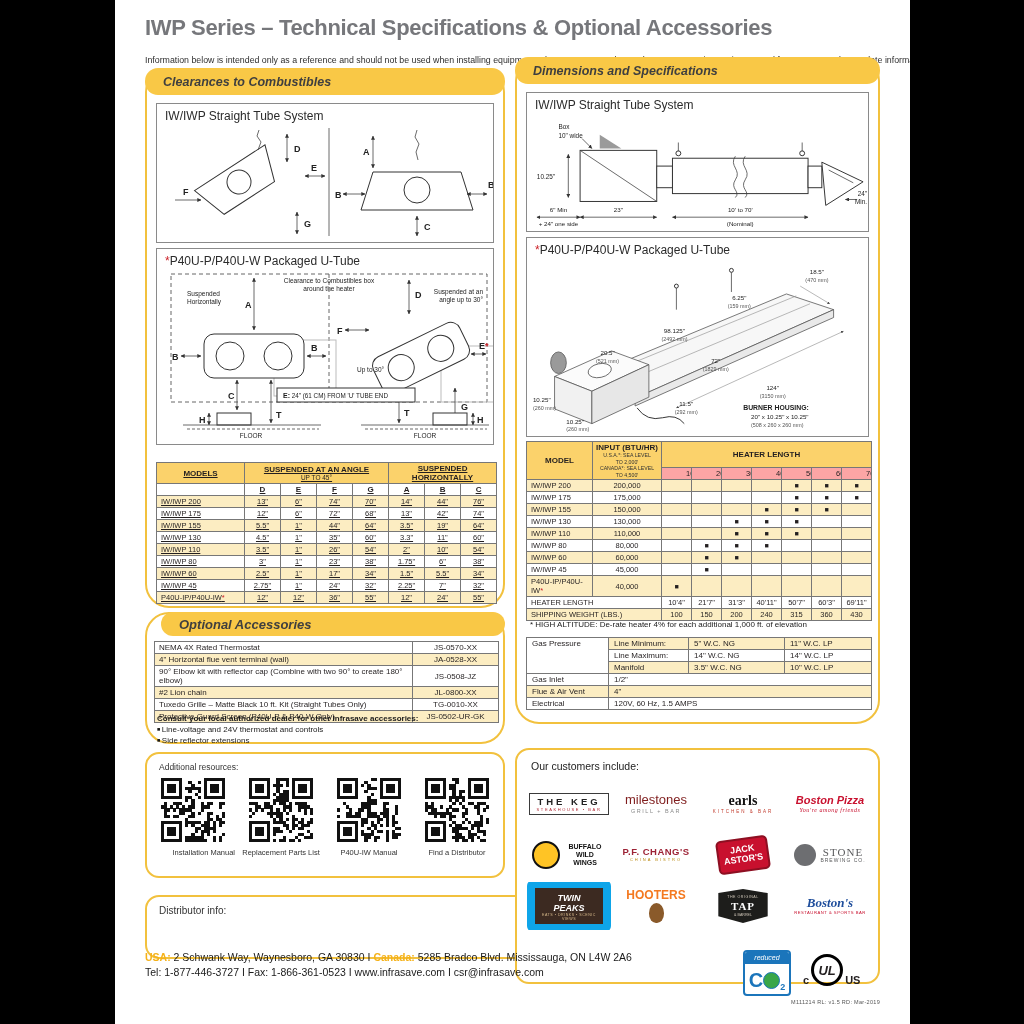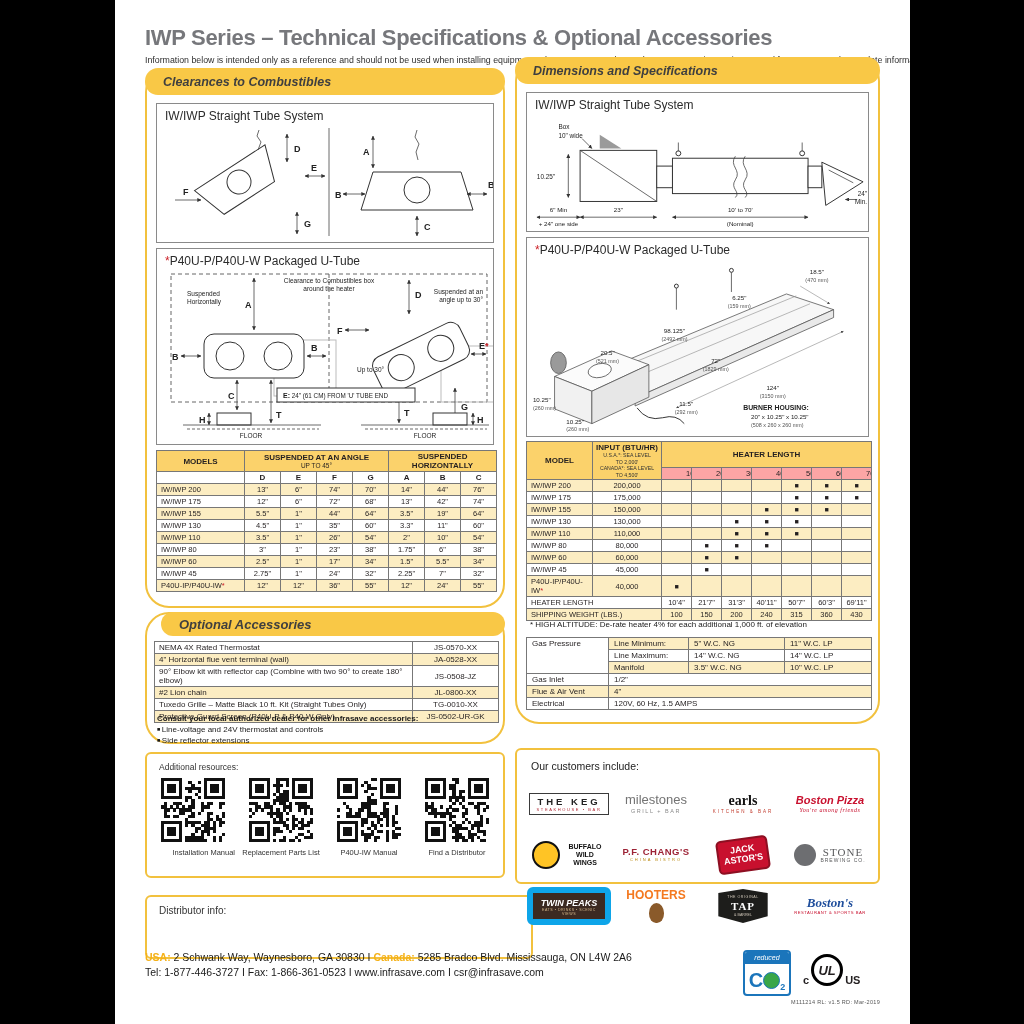--- a/index.html
+++ b/index.html
@@ -1,21 +1,21 @@
 <!DOCTYPE html>
 <html><head>
 <meta charset="utf-8">
 <style>
   html,body{margin:0;padding:0;}
   body{width:1024px;height:1024px;background:#000;position:relative;font-family:"Liberation Sans",sans-serif;color:#231f20;}
   .page{position:absolute;left:115px;top:0;width:795px;height:1024px;background:#fff;overflow:hidden;}
   .abs{position:absolute;}
   .red{color:#cc2229;}
 
-  .title{position:absolute;left:30px;top:25px;font-size:22px;font-weight:bold;color:#76777b;letter-spacing:-0.3px;white-space:nowrap;}
+  .title{position:absolute;left:30px;top:15px;font-size:22px;font-weight:bold;color:#76777b;letter-spacing:-0.3px;white-space:nowrap;}
   .disclaimer{position:absolute;left:30px;top:55px;font-size:8.8px;color:#2e2e2e;white-space:nowrap;}
 
   .panel{position:absolute;border:2px solid #f2c13e;border-radius:24px;background:#fff;box-sizing:border-box;}
   .panel-header{position:absolute;left:-2px;top:-2px;right:-2px;height:27px;background:#f9c846;border-radius:13px;display:flex;align-items:center;padding-left:18px;font-style:italic;font-weight:bold;font-size:12.5px;color:#3f3f3f;box-sizing:border-box;}
   .panel-header.small{height:24px;font-size:13px;margin-left:16px;}
 
   .diagbox{position:absolute;border:1px solid #8a8a8a;background:#fff;box-sizing:border-box;}
   .diagtitle{position:absolute;left:8px;top:5px;font-size:12px;color:#2b2b2b;white-space:nowrap;}
   .diagbox svg{position:absolute;left:2px;bottom:2px;}
   svg text{fill:#222;font-family:"Liberation Sans",sans-serif;}
@@ -52,51 +52,51 @@
   .gtable tr.gold td{background:#fcedc2;}
   .gtable td.white{background:#fff !important;vertical-align:top;}
 
   .atable td{font-size:8px;height:11.5px;}
   .atable tbody tr:nth-child(even) td{background:#fcedc2;}
 
   .acc-note{position:absolute;left:10px;font-size:8px;color:#1a1a1a;line-height:1.35;}
   .acc-note .bold{font-weight:bold;}
   .bullet::before{content:"■ ";font-size:5.5px;vertical-align:1px;}
 
-  .ybox{position:absolute;border:2px solid #f2c13e;border-radius:6px;background:#fff;box-sizing:border-box;padding-left:40px;}
+  .ybox{position:absolute;border:2px solid #f2c13e;border-radius:14px;background:#fff;box-sizing:border-box;padding-left:40px;}
   .ybox-label{position:absolute;left:12px;top:8px;font-size:8.5px;color:#333;}
   .qr{position:absolute;width:64px;height:64px;top:24px;}
   .qr svg{width:64px;height:64px;shape-rendering:crispEdges;}
   .qr-label{position:absolute;top:94px;width:84px;text-align:center;font-size:7.5px;color:#333;}
 
   .cust-label{position:absolute;left:14px;top:10px;font-size:10.5px;color:#222;}
   .cust-grid{position:absolute;left:10px;top:30px;width:345px;height:150px;display:grid;grid-template-columns:repeat(4,1fr);grid-template-rows:repeat(3,1fr);gap:3px;}
   .logo{display:flex;align-items:center;justify-content:center;gap:4px;overflow:hidden;}
   .logo-text{display:flex;flex-direction:column;align-items:center;text-align:center;line-height:1.15;}
   .logo-name{font-weight:bold;}
   .logo-sub{letter-spacing:0.5px;}
   .keg .logo-text{border:1.5px solid #3a3a3a;padding:3px 7px 2px;}
   .keg .logo-name{font-size:9.5px;letter-spacing:3px;color:#222;}
   .keg .logo-sub{font-size:4px;letter-spacing:1.6px;color:#b02430;}
-  .milestones .logo-name{font-size:13px;color:#737373;font-weight:normal;}
+  .milestones .logo-name{font-size:13px;color:#7f1d1d;font-weight:normal;}
   .milestones .logo-sub{font-size:5.5px;color:#8a8a8a;letter-spacing:1.5px;}
   .earls .logo-name{font-size:14px;color:#111;font-family:"Liberation Serif",serif;}
   .earls .logo-sub{font-size:4.5px;letter-spacing:2px;color:#c0392b;}
   .bostonpizza .logo-name{color:#c8102e;font-style:italic;font-size:11px;}
   .bostonpizza .logo-sub{color:#c8102e;font-style:italic;font-size:6px;font-family:"Liberation Serif",serif;}
   .bww::before{content:"";display:block;width:24px;height:24px;background:#ffc425;border:2px solid #111;border-radius:50%;flex:none;}
   .bww .logo-name{font-size:7px;font-weight:900;width:42px;line-height:1.1;color:#111;}
   .pfchangs .logo-name{color:#9d2235;font-size:9.5px;letter-spacing:0.5px;}
   .pfchangs .logo-sub{color:#b8860b;font-size:4px;letter-spacing:2px;}
   .jackastors .logo-text{background:#c8102e;color:#fff;transform:rotate(-8deg);padding:5px 5px;border-radius:3px;box-shadow:0 0 0 2px #8d0f22;width:38px;}
   .jackastors .logo-name{color:#fff;font-size:9px;font-weight:900;line-height:1.1;}
   .stone::before{content:"";display:block;width:22px;height:22px;background:#6d6e71;border-radius:50%;flex:none;}
   .stone .logo-name{font-size:11px;color:#58595b;letter-spacing:1px;font-family:"Liberation Serif",serif;font-weight:normal;}
   .stone .logo-sub{font-size:5px;color:#58595b;letter-spacing:1px;}
-  .twinpeaks .logo-text{background:#3c2a21;border:6px solid #0ea5e9;border-radius:6px;padding:5px 6px 3px;}
+  .twinpeaks .logo-text{background:#3c2a21;border:8px solid #0ea5e9;border-radius:6px;padding:5px 6px 3px;}
   .twinpeaks .logo-name{color:#fff;font-size:9px;font-style:italic;}
   .twinpeaks .logo-sub{color:#d7b98a;font-size:3.6px;}
   .hooters{flex-direction:column;gap:1px;}
   .hooters::after{content:"";display:block;width:15px;height:20px;background:#8a5a2a;border-radius:50% 50% 46% 46%;}
   .hooters .logo-name{color:#f47920;font-size:12px;font-weight:900;}
   .tap .logo-text{background:#1d1d1b;color:#fff;padding:6px 9px;clip-path:polygon(50% 0,100% 12%,100% 80%,50% 100%,0 80%,0 12%);}
   .tap .logo-name{color:#fff;font-size:11px;letter-spacing:1px;font-family:"Liberation Serif",serif;}
   .tap .logo-sub{color:#cfc6b8;font-size:3.6px;order:-1;margin-bottom:1px;}
   .tap .logo-sub2{color:#cfc6b8;font-size:3.6px;}
   .bostons .logo-name{color:#1f4e9c;font-style:italic;font-size:13px;font-family:"Liberation Serif",serif;}
@@ -225,21 +225,21 @@
         <line class="dimline" x1="314" y1="143" x2="314" y2="155" marker-start="url(#aL2)" marker-end="url(#aL2)"></line>
         <text class="lt" x="318" y="153">H</text>
         <line class="dimline" x1="202" y1="155" x2="330" y2="155" stroke-width="1.2"></line>
         <line class="dimline" x1="206" y1="159" x2="328" y2="159" stroke-dasharray="3,2"></line>
         <text class="sm" x="266" y="168" text-anchor="middle">FLOOR</text>
         <rect x="118" y="118" width="138" height="14" fill="#fff" stroke="#333" stroke-width="1"></rect>
         <text x="124" y="128" font-size="7"><tspan font-weight="bold">E:</tspan><tspan font-size="6.3"> 24" (61 CM) FROM 'U' TUBE END</tspan></text>
       </svg>
     </div>
 
-    <div class="abs" style="left:9px;top:380px;width:340px;">
+    <div class="abs" style="left:9px;top:392px;width:340px;text-decoration:underline;">
       <table class="ctable">
         <colgroup>
             <col style="width:88px">
             <col span="7" style="width:36px">
           </colgroup>
         <thead>
           <tr>
             <th>MODELS</th>
             <th colspan="4"><span>SUSPENDED AT AN ANGLE</span><div class="sub">UP TO 45°</div></th>
             <th colspan="3">SUSPENDED HORIZONTALLY</th>
@@ -1563,21 +1563,21 @@
           </tr>
           <tr>
             <td>Electrical</td>
             <td colspan="3">120V, 60 Hz, 1.5 AMPS</td>
           </tr>
         </tbody>
       </table>
     </div>
   </div>
 
-  <div class="ybox" style="left:400px;top:748px;width:365px;height:136px;">
+  <div class="ybox" style="left:400px;top:748px;width:365px;height:236px;">
     <div class="cust-label">Our customers include:</div>
     <div class="cust-grid">
         <div class="logo keg">
           <div class="logo-text">
             <div class="logo-name">THE KEG</div>
             <div class="logo-sub">STEAKHOUSE • BAR</div>
           </div>
         </div>
         <div class="logo milestones">
           <div class="logo-text">

